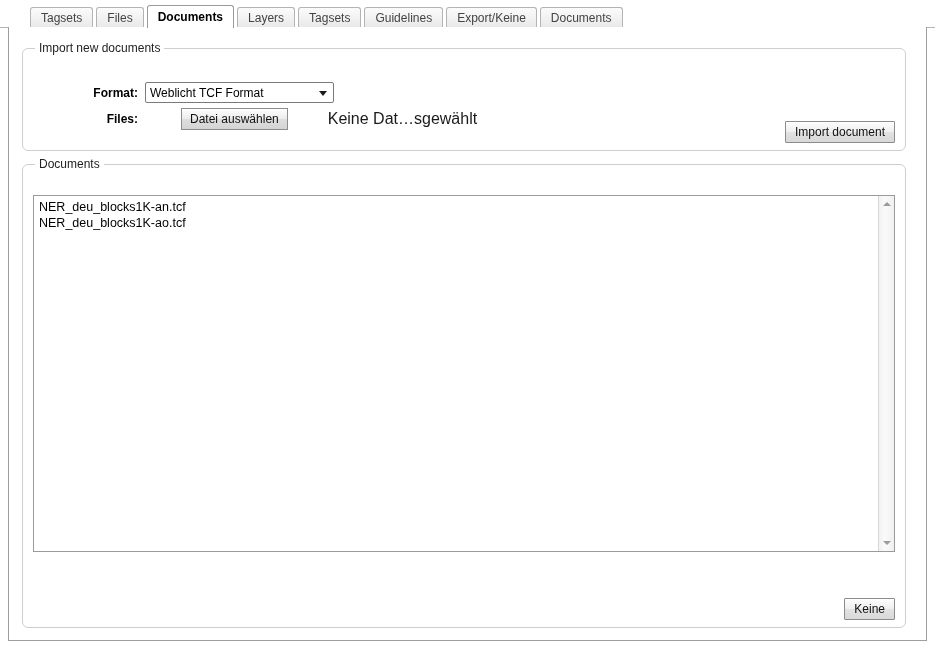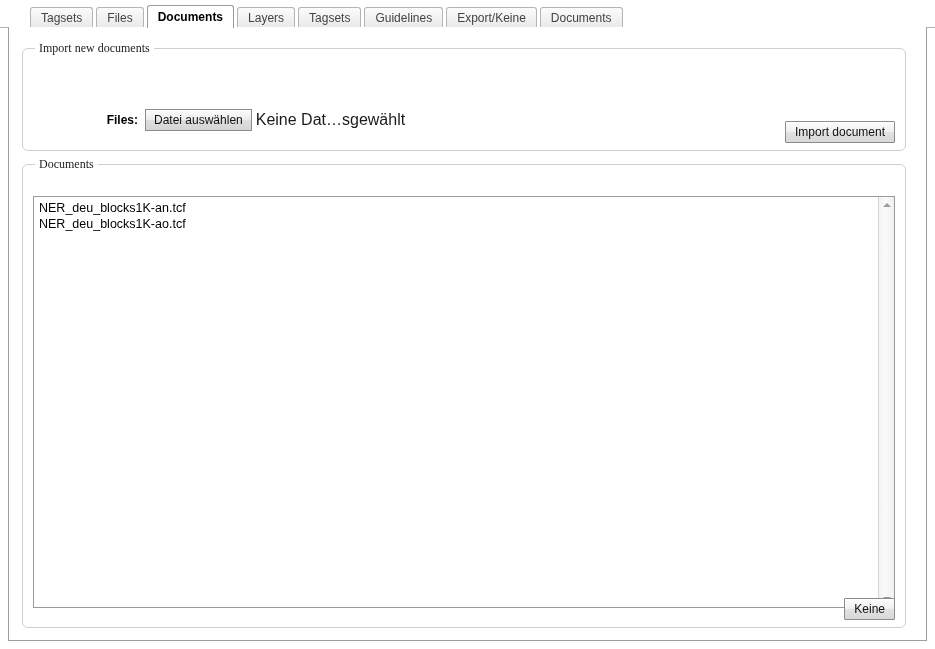--- a/index.html
+++ b/index.html
@@ -93,21 +93,20 @@
     border-radius: 6px;
     background: transparent;
     box-sizing: border-box;
   }
   fieldset.group > legend {
     margin-left: 12px;
     padding: 0 4px;
     font-size: 12px;
     color: #222222;
     font-weight: normal;
-    font-family: Liberation Serif, serif;
   }
 
   #import-group {
     left: 13px;
     top: 14px;
     width: 884px;
     height: 110px;
   }
   #documents-group {
     left: 13px;
@@ -126,21 +125,21 @@
     font-weight: bold;
     font-size: 12px;
     color: #000;
     text-align: right;
     width: 112px;
     padding-right: 7px;
     box-sizing: border-box;
   }
 
   #row-format { left: 10px; top: 27px; }
-  #row-files  { left: 10px; top: 53px; }
+  #row-files  { left: 10px; top: 53px; gap: 36px; }
 
   
   .select-wrap {
     position: relative;
     display: inline-block;
   }
   select.format-select {
     -webkit-appearance: none;
     -moz-appearance: none;
     appearance: none;
@@ -218,21 +217,21 @@
     right: 10px;
     bottom: 7px;
   }
 
   
   .listbox {
     position: absolute;
     left: 10px;
     top: 24px;
     width: 862px;
-    height: 412px;
+    height: 357px;
     box-sizing: border-box;
     background: #ffffff;
     border: 1px solid #9a9a9a;
     overflow: hidden;
     display: flex;
   }
   .list-items {
     flex: 1 1 auto;
     padding: 3px 0 0 3px;
     overflow: hidden;
@@ -305,20 +304,29 @@
     <div class="tab"><span>Documents</span></div>
   </div>
   <div class="tabbar-baseline"></div>
 </div>
 
 <div class="panel">
 
   <fieldset class="group" id="import-group">
     <legend>Import new documents</legend>
 
+    <div class="form-row" id="row-format">
+      <div class="form-label">Format:</div>
+      <div class="select-wrap">
+        <select class="format-select">
+          <option>Weblicht TCF Format</option>
+        </select>
+        <span class="select-arrow"></span>
+      </div>
+    </div>
 
     <div class="form-row" id="row-files">
       <div class="form-label">Files:</div>
       <button class="file-button" type="button">Datei auswählen</button>
       <span class="file-status">Keine Dat…sgewählt</span>
     </div>
 
     <button class="push-button" type="button" id="import-document-button">Import document</button>
   </fieldset>
 

